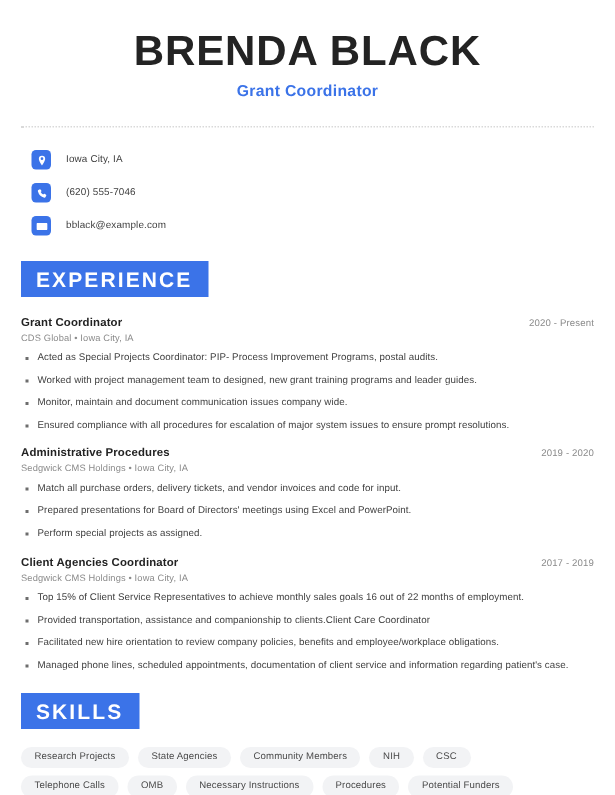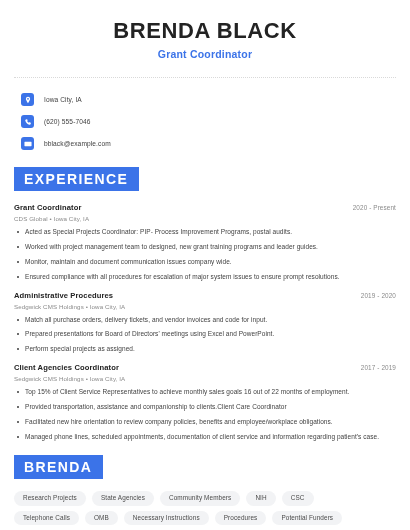--- a/index.html
+++ b/index.html
@@ -21,21 +21,21 @@
     padding: 0 14px;
     position: relative;
   }
 
   
   .header {
     text-align: center;
     padding-top: 18px;
   }
   .name {
-    font-size: 22px;
+    font-size: 28px;
     font-weight: bold;
     letter-spacing: 0.6px;
     color: #232323;
     line-height: 1.15;
   }
   .job-title {
     font-size: 10.5px;
     font-weight: bold;
     color: #3b73e8;
     margin-top: 5px;
@@ -245,21 +245,21 @@
           <li>Provided transportation, assistance and companionship to clients.Client Care Coordinator</li>
           <li>Facilitated new hire orientation to review company policies, benefits and employee/workplace obligations.</li>
           <li>Managed phone lines, scheduled appointments, documentation of client service and information regarding patient's case.</li>
         </ul>
       </div>
 
     </div>
   </div>
 
   <div class="section">
-    <span class="section-badge">BRENDA</span>
+    <span class="section-badge">SKILLS</span>
 
     <div class="section-body">
       <div class="skills-wrap">
         <span class="chip">Research Projects</span>
         <span class="chip">State Agencies</span>
         <span class="chip">Community Members</span>
         <span class="chip">NIH</span>
         <span class="chip">CSC</span>
         <span class="chip">Telephone Calls</span>
         <span class="chip">OMB</span>

